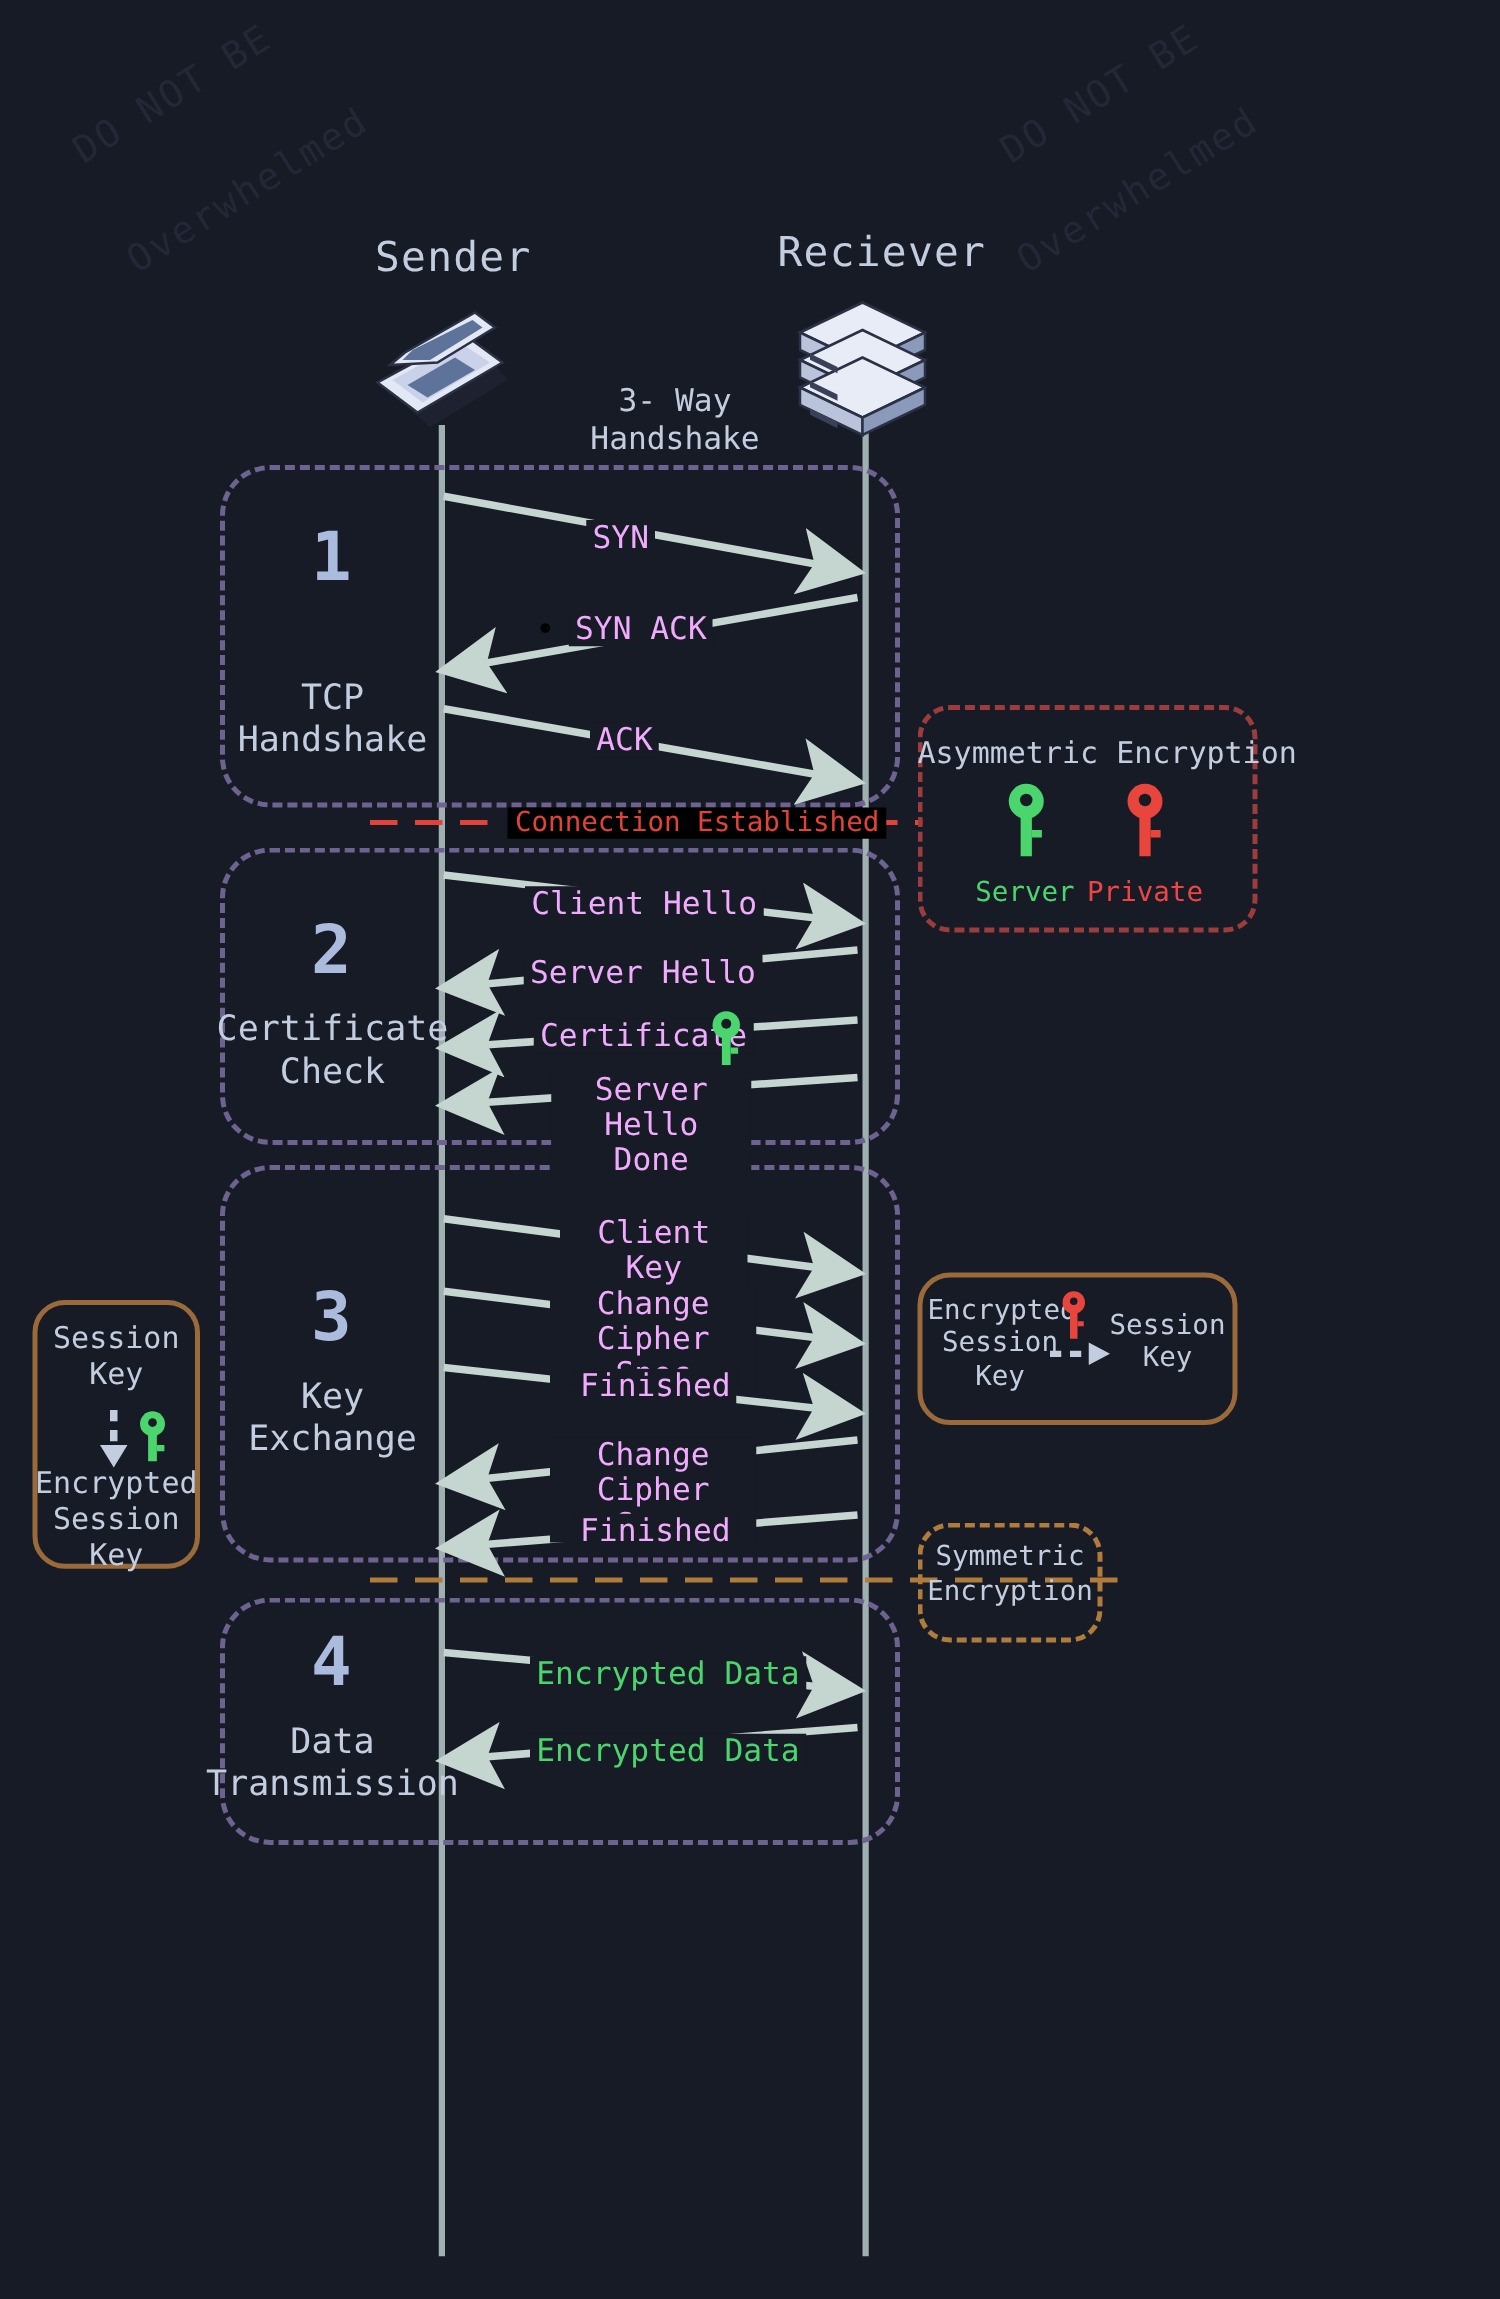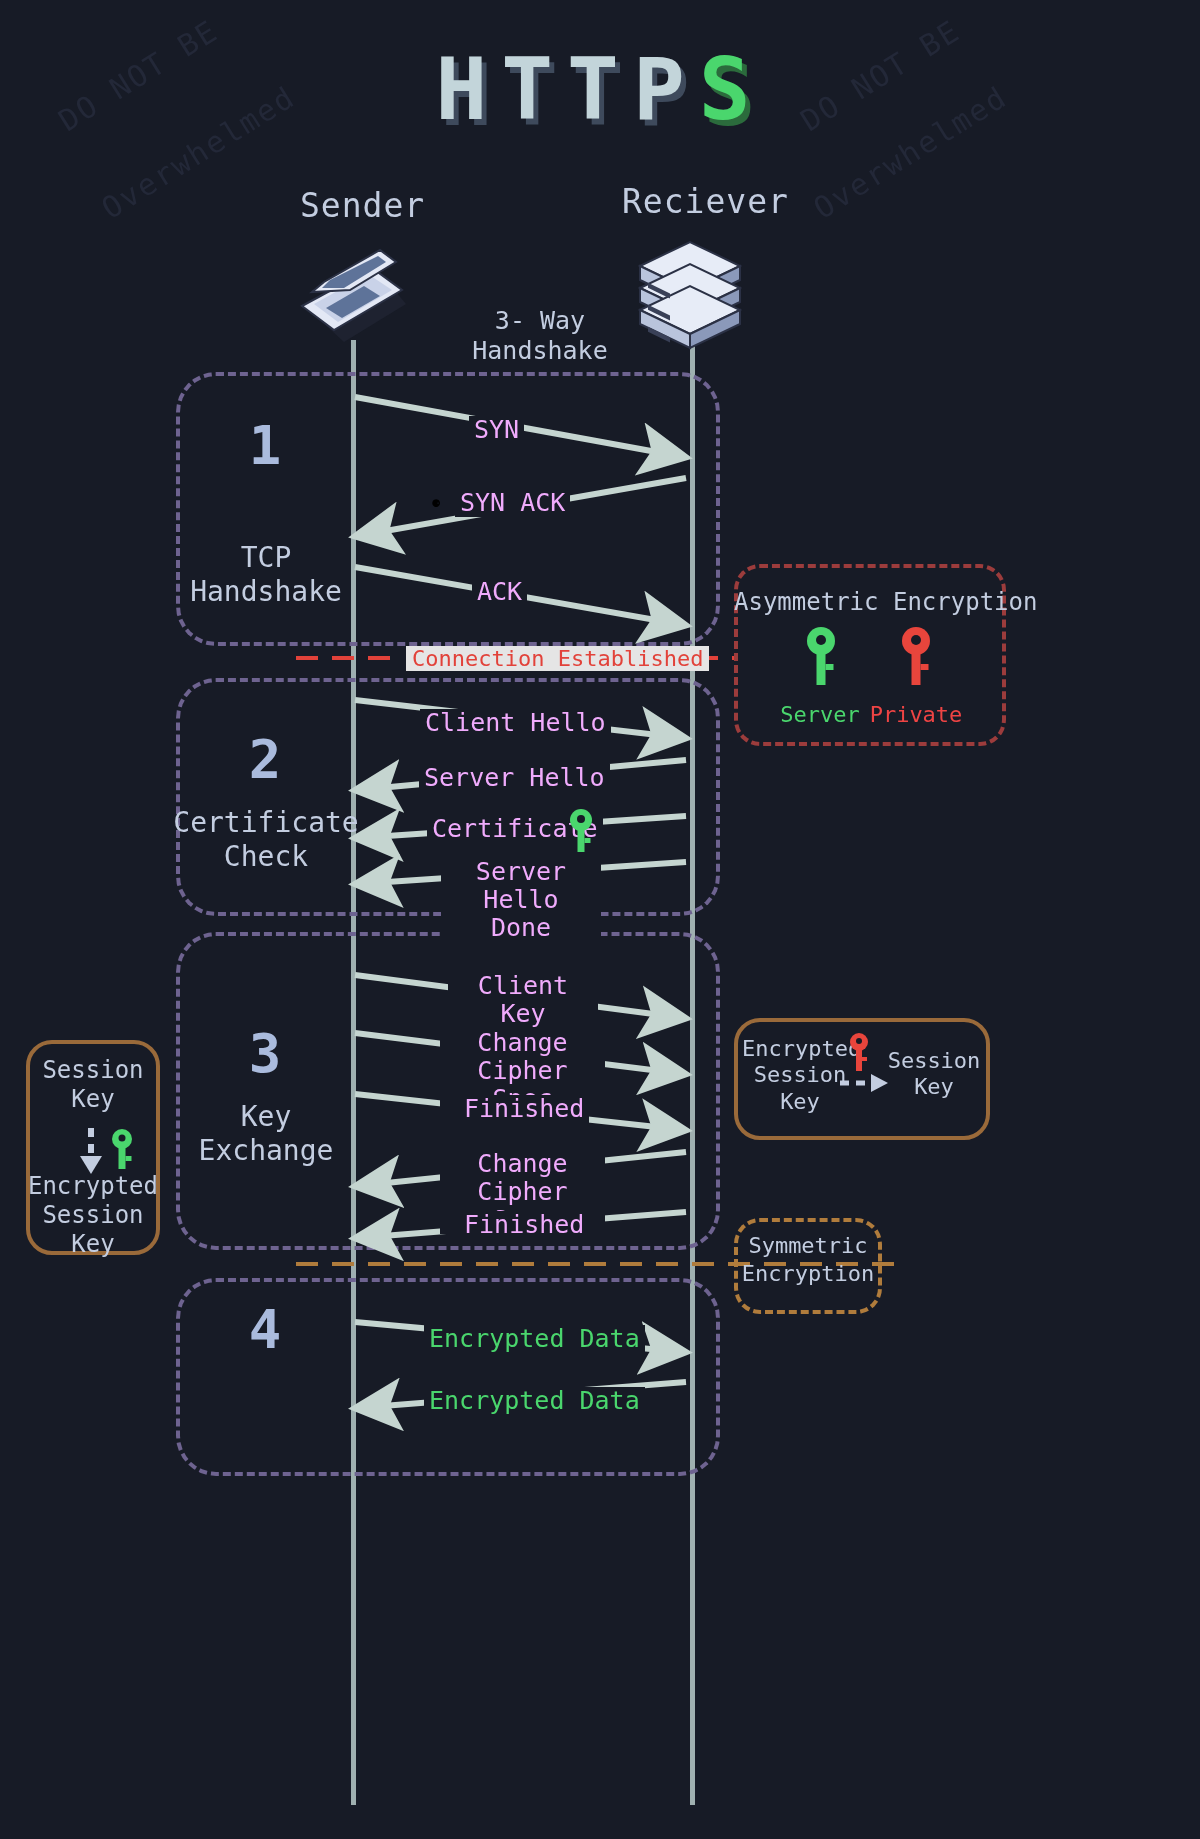--- a/index.html
+++ b/index.html
@@ -132,21 +132,21 @@
     background:#171b26;
     padding:0 5px;
   }
   .msg-label.two{white-space:normal;line-height:1.12;}
   .msg-green{color:#4ad66d;}
 
   
   .sep-text{
     position:absolute;
     font-size:22px;
-    background:#e5e5e5;
+    background:#000000;
     padding:0 6px;
     white-space:nowrap;
   }
   #conn-estab{left:406px;top:646px;color:#e2423a;}
 
   
   .sidebox{
     position:absolute;
     box-sizing:border-box;
     border-radius:26px;
@@ -187,23 +187,20 @@
 </head>
 <body>
 
 <div id="page">
 
   <div class="wm wm1">DO NOT BE</div>
   <div class="wm wm2">Overwhelmed</div>
   <div class="wm wm3">DO NOT BE</div>
   <div class="wm wm4">Overwhelmed</div>
 
-  <div id="title">
-    <span class="t-main">HTTP</span><span class="t-s">S</span>
-  </div>
 
   <div id="sender-label" class="actor-label">Sender</div>
   <div id="receiver-label" class="actor-label">Reciever</div>
 
   <div id="lifeline-sender" class="lifeline"></div>
   <div id="lifeline-receiver" class="lifeline"></div>
 
   <div id="laptop">
     <svg width="118" height="100" viewBox="0 0 118 100">
       <polygon points="24,72 50,96 112,58 92,34" fill="#1e2230"></polygon>
@@ -253,20 +250,24 @@
     <span>Check</span>
   </div>
 
   <div id="p3-num" class="phase-num">3</div>
   <div id="p3-title" class="phase-title">
     <span>Key</span><br>
     <span>Exchange</span>
   </div>
 
   <div id="p4-num" class="phase-num">4</div>
+  <div id="p4-title" class="phase-title">
+    <span>Data</span><br>
+    <span>Transmission</span>
+  </div>
 
   <div id="handshake-note">
     <span>3- Way</span><br>
     <span>Handshake</span>
   </div>
 
   <svg id="wires">
     <defs>
       <marker id="ah-r" markerWidth="9" markerHeight="9" refX="7.5" refY="4.5" orient="auto">
         <polygon points="0,0 9,4.5 0,9 2,4.5" fill="#c5d5d0"></polygon>

